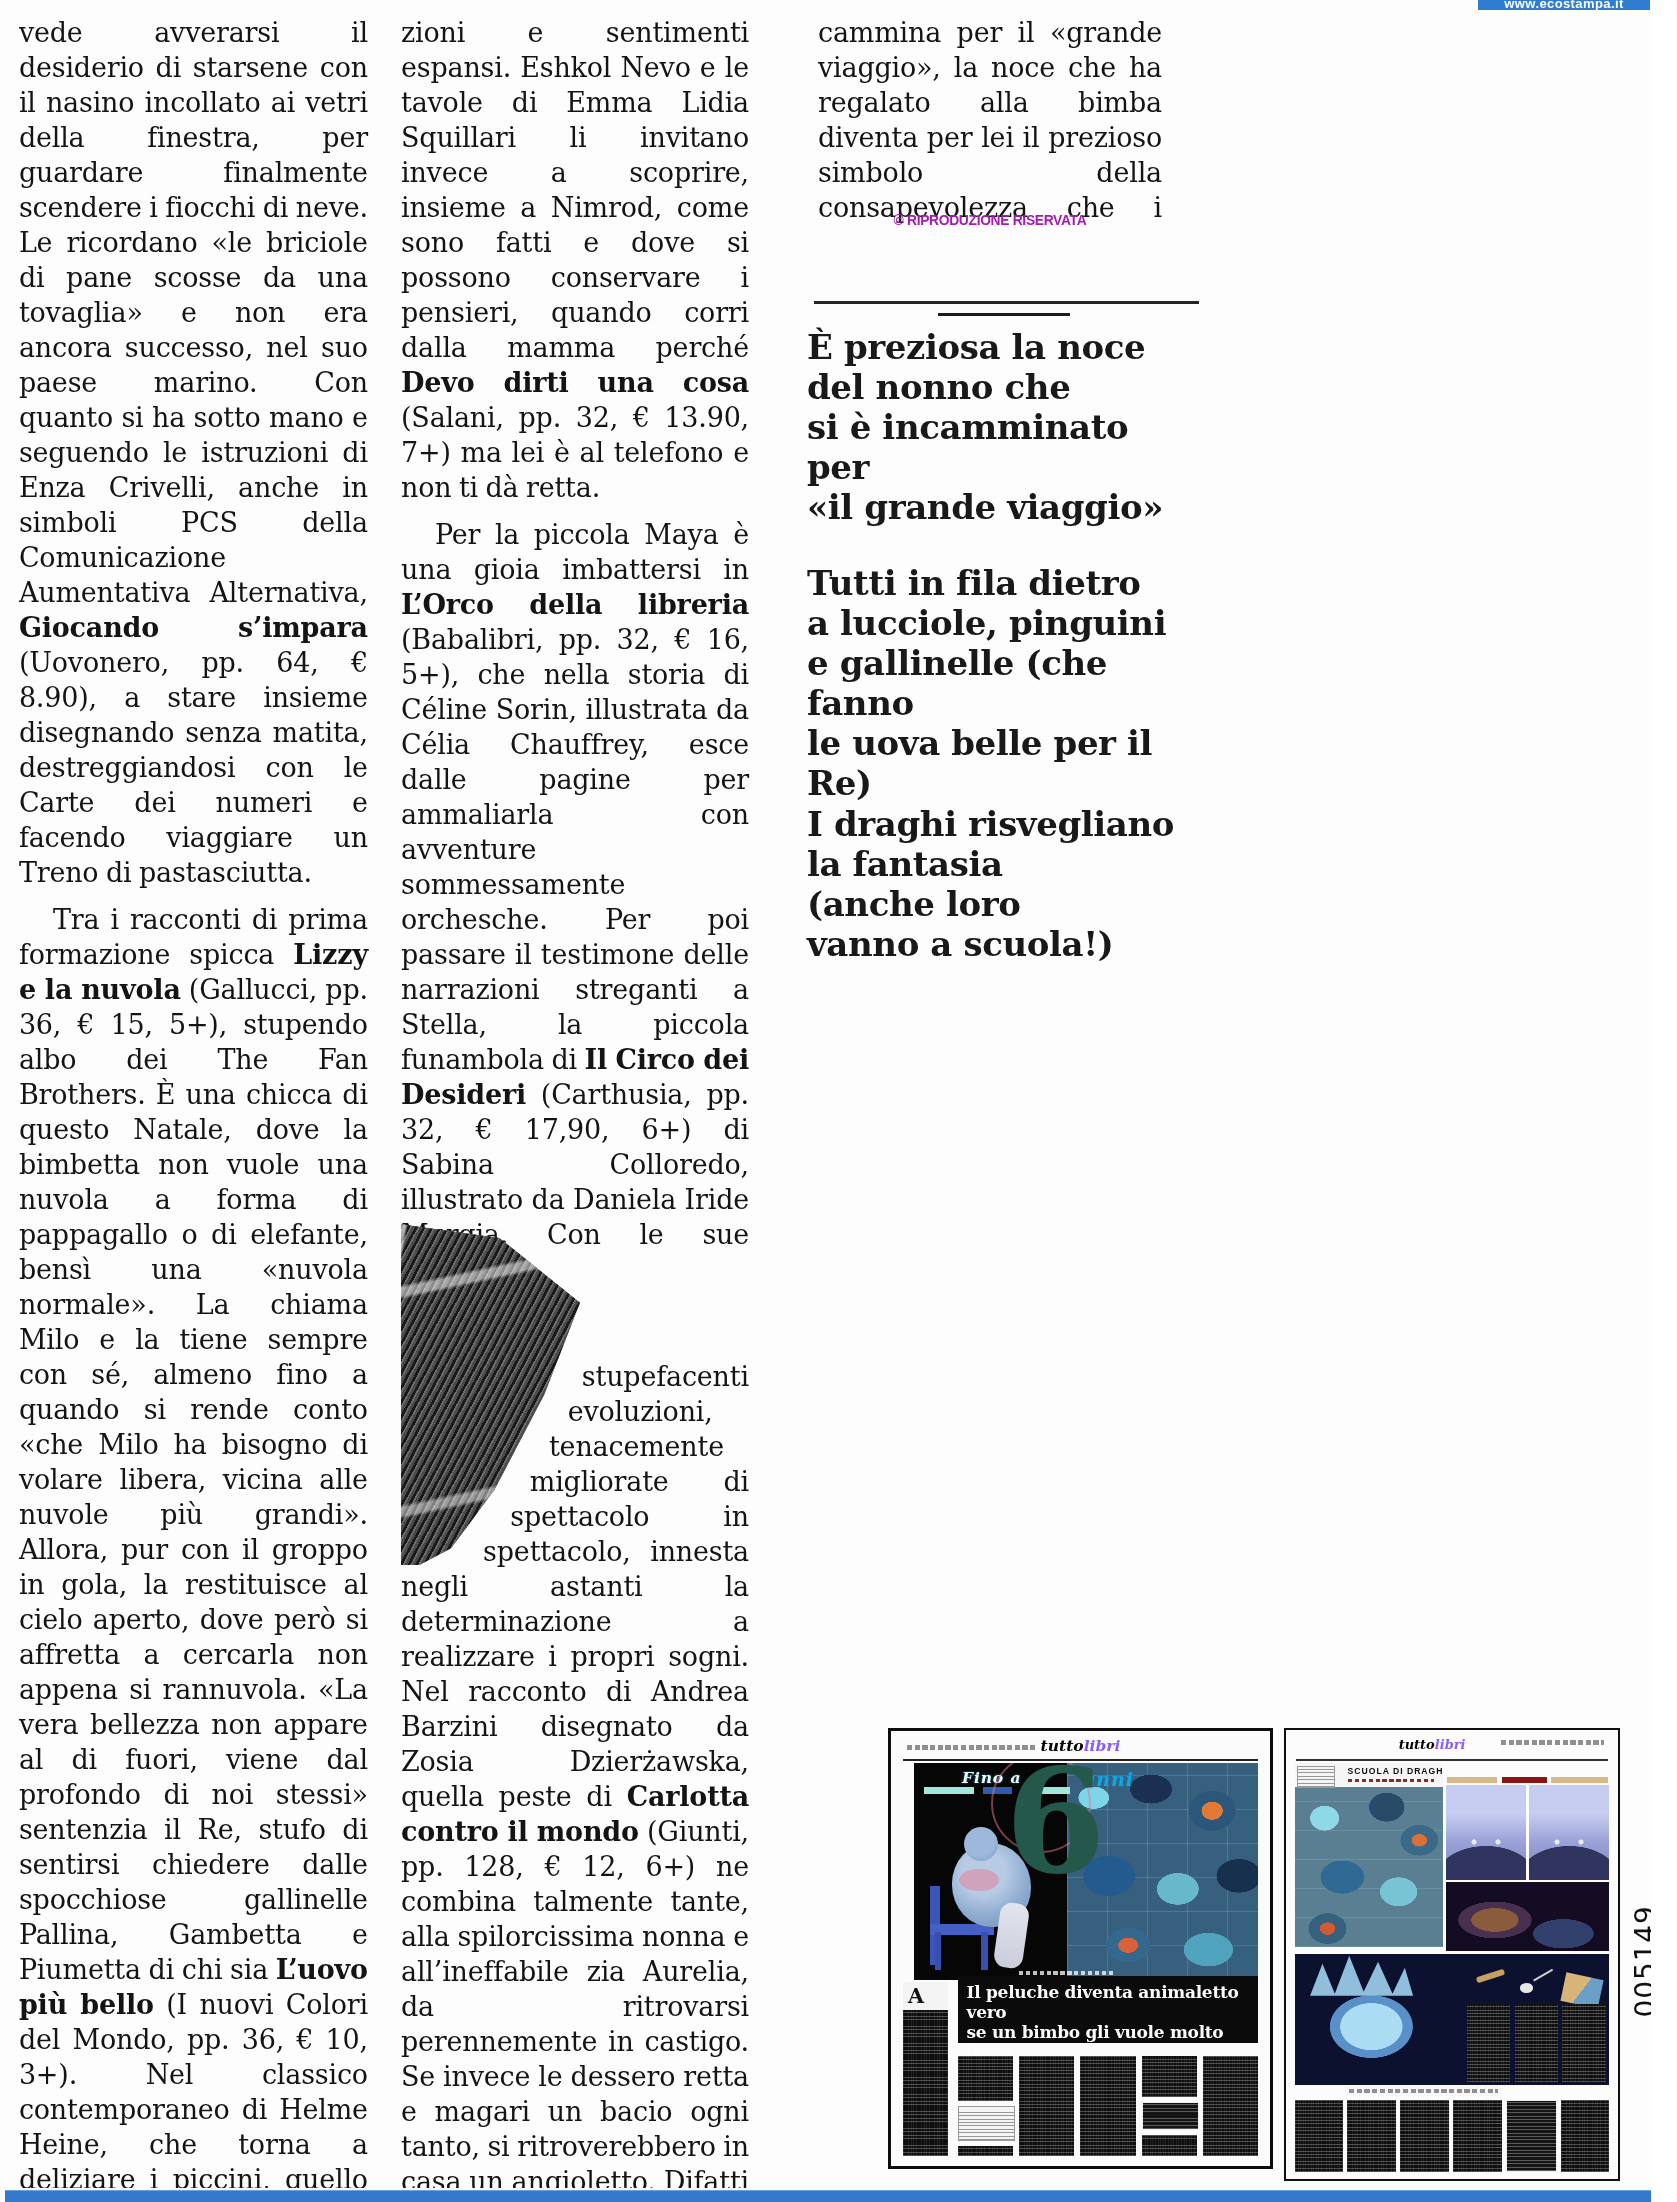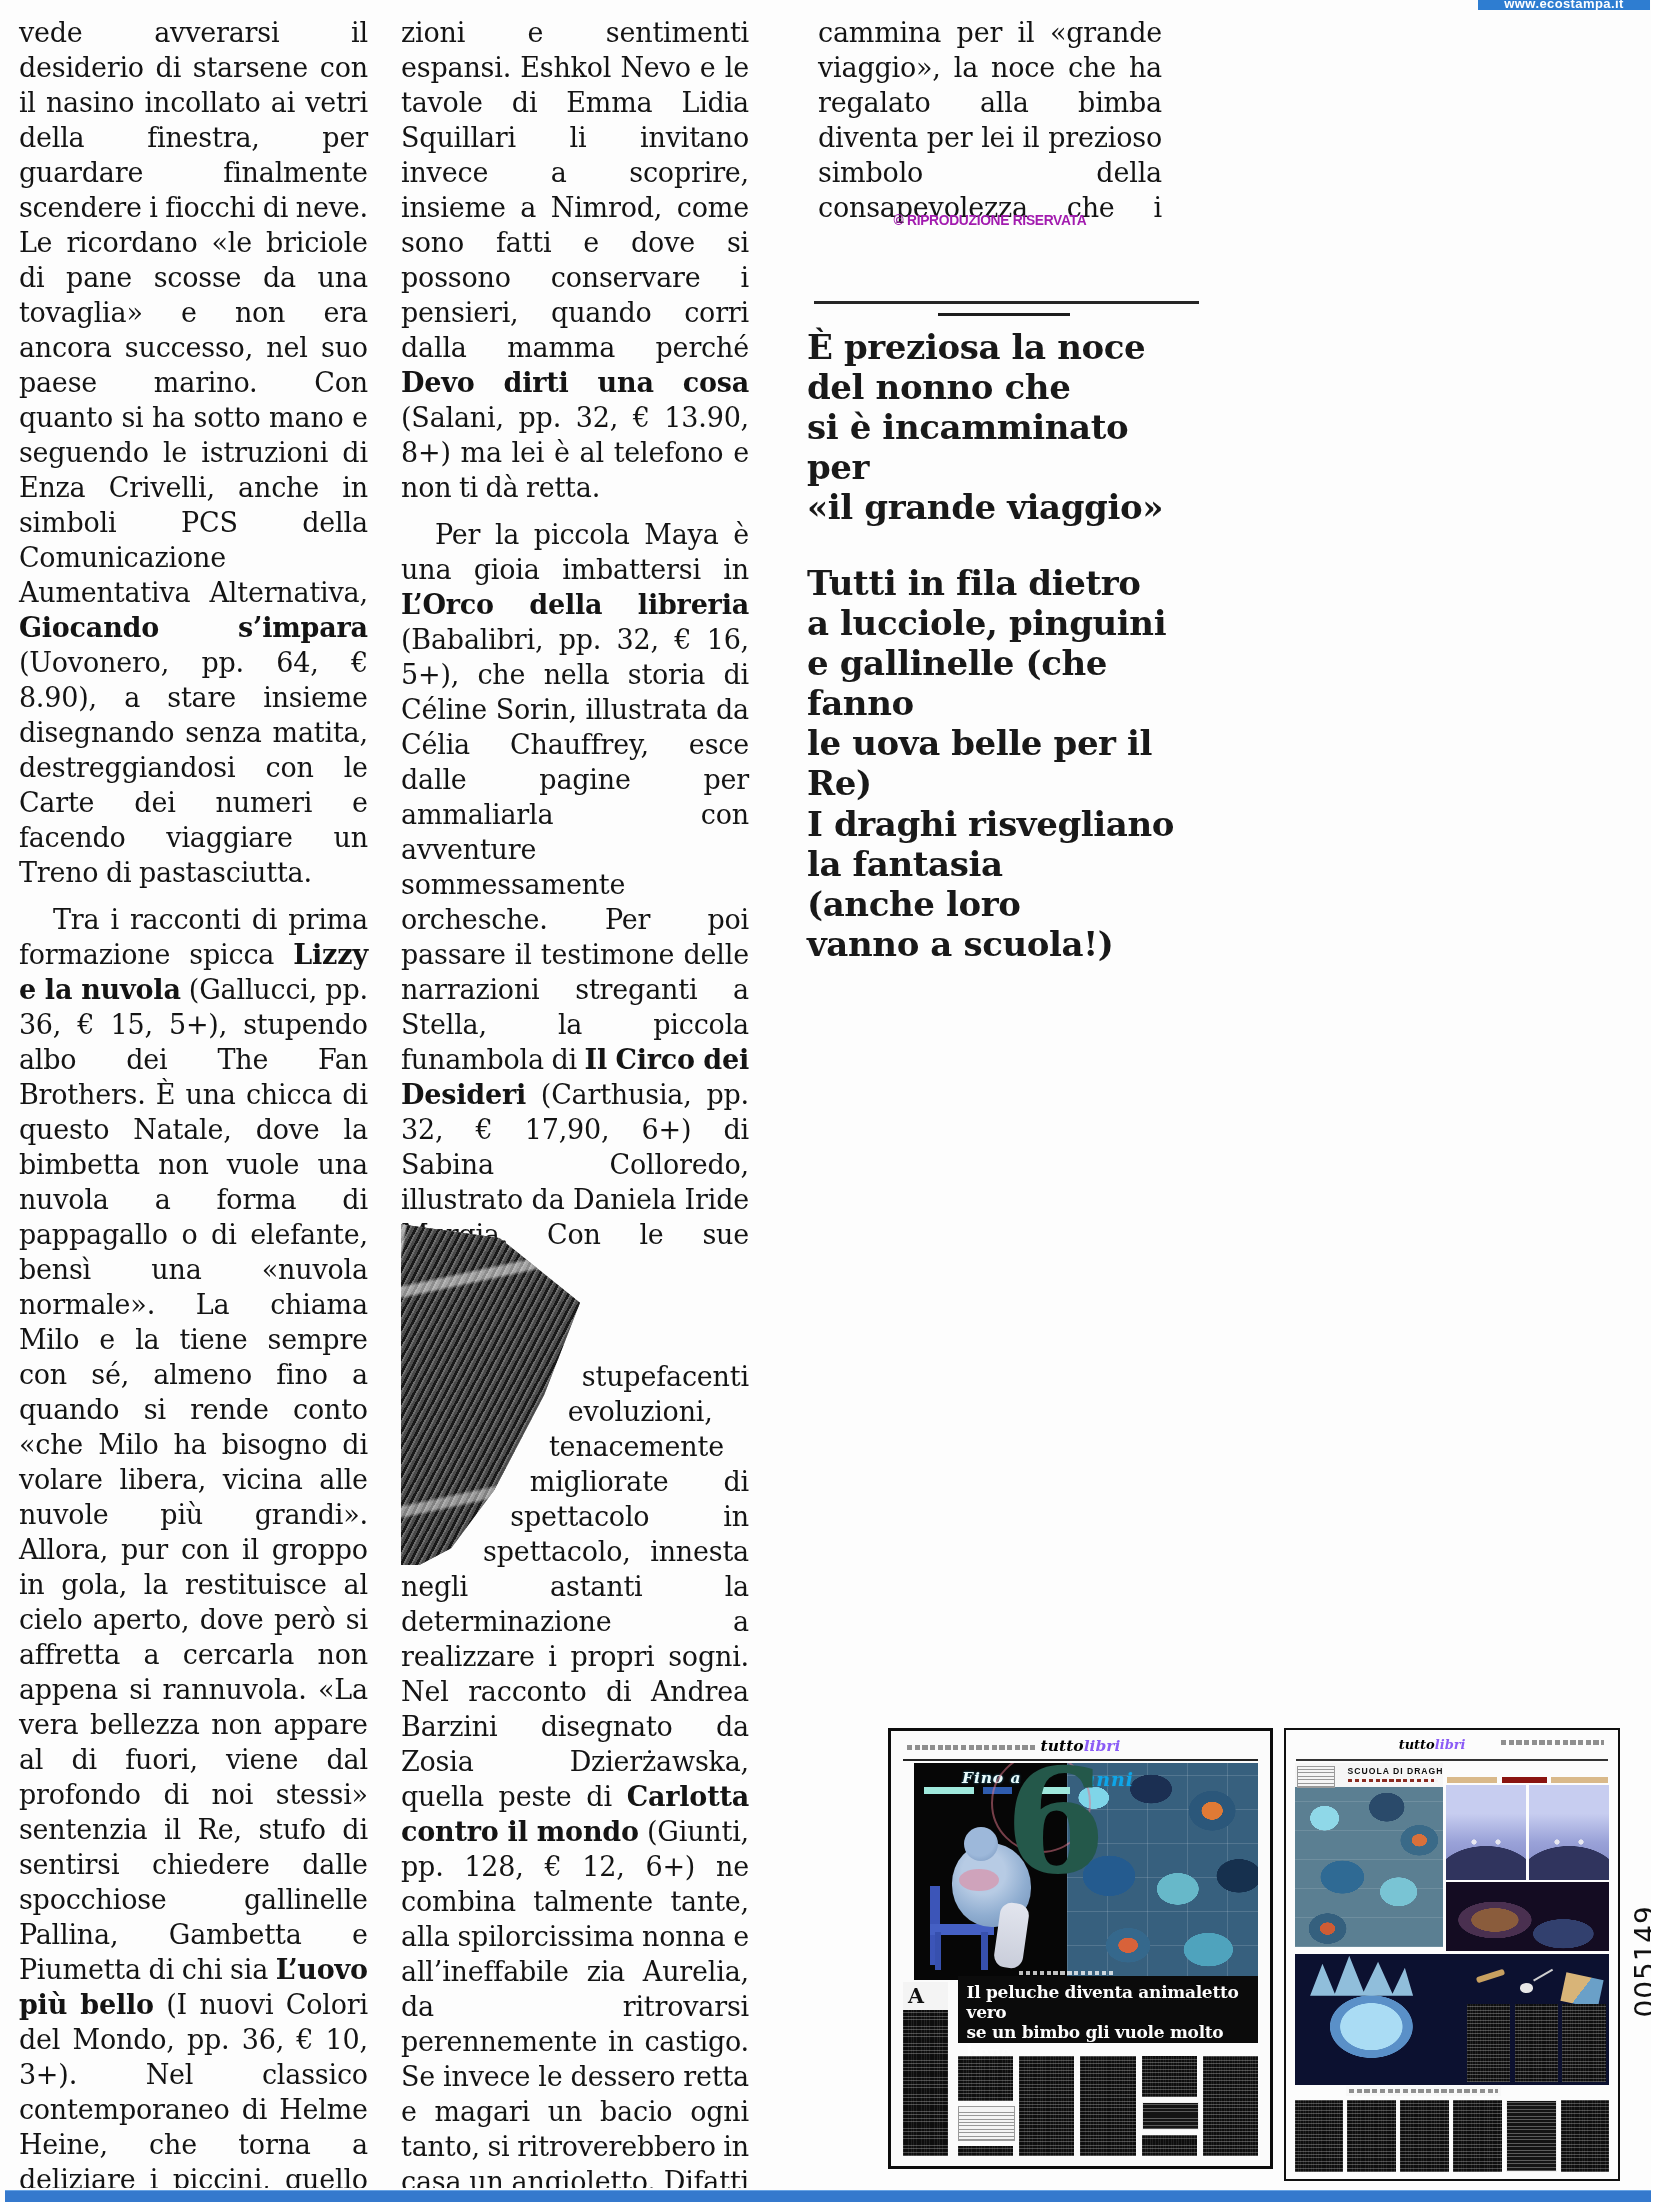--- a/index.html
+++ b/index.html
@@ -183,21 +183,21 @@
 
   <div class="watermark">
     <span>www.ecostampa.it</span>
   </div>
 
   <div class="col" id="col-1">
       <p><span>vede avverarsi il desiderio di starsene con il nasino incollato ai vetri della finestra, per guardare finalmente scendere i fiocchi di neve. Le ricordano «le briciole di pane scosse da una tovaglia» e non era ancora successo, nel suo paese marino. Con quanto si ha sotto mano e seguendo le istruzioni di Enza Crivelli, anche in simboli PCS della Comunicazione Aumentativa Alternativa, </span><strong>Giocando s’impara</strong><span> (Uovonero, pp. 64, € 8.90), a stare insieme disegnando senza matita, destreggiandosi con le Carte dei numeri e facendo viaggiare un Treno di pastasciutta.</span></p>
       <p class="indent"><span>Tra i racconti di prima formazione spicca </span><strong>Lizzy e la nuvola</strong><span> (Gallucci, pp. 36, € 15, 5+), stupendo albo dei The Fan Brothers. È una chicca di questo Natale, dove la bimbetta non vuole una nuvola a forma di pappagallo o di elefante, bensì una «nuvola normale». La chiama Milo e la tiene sempre con sé, almeno fino a quando si rende conto «che Milo ha bisogno di volare libera, vicina alle nuvole più grandi». Allora, pur con il groppo in gola, la restituisce al cielo aperto, dove però si affretta a cercarla non appena si rannuvola. «La vera bellezza non appare al di fuori, viene dal profondo di noi stessi» sentenzia il Re, stufo di sentirsi chiedere dalle spocchiose gallinelle Pallina, Gambetta e Piumetta di chi sia </span><strong>L’uovo più bello</strong><span> (I nuovi Colori del Mondo, pp. 36, € 10, 3+). Nel classico contemporaneo di Helme Heine, che torna a deliziare i piccini, quello di Pallina è perfetto, ma anche l’uovo gigantesco di Gambetta e lo straordinario uovo quadrato di Piumetta lasciano stupefatto il Re. Che, esaltando la singolarità di ciascuna, le proclamare tutte e tre principesse.</span></p>
     </div>
   <div class="col" id="col-2">
-      <p><span>zioni e sentimenti espansi. Eshkol Nevo e le tavole di Emma Lidia Squillari li invitano invece a scoprire, insieme a Nimrod, come sono fatti e dove si possono conservare i pensieri, quando corri dalla mamma perché </span><strong>Devo dirti una cosa</strong><span> (Salani, pp. 32, € 13.90, 8+) ma lei è al telefono e non ti dà retta.</span></p>
+      <p><span>zioni e sentimenti espansi. Eshkol Nevo e le tavole di Emma Lidia Squillari li invitano invece a scoprire, insieme a Nimrod, come sono fatti e dove si possono conservare i pensieri, quando corri dalla mamma perché </span><strong>Devo dirti una cosa</strong><span> (Salani, pp. 32, € 13.90, 7+) ma lei è al telefono e non ti dà retta.</span></p>
       <p class="indent"><span>Per la piccola Maya è una gioia imbattersi in </span><strong>L’Orco della libreria</strong><span> (Babalibri, pp. 32, € 16, 5+), che nella storia di Céline Sorin, illustrata da Célia Chauffrey, esce dalle pagine per ammaliarla con avventure sommessamente orchesche. Per poi passare il testimone delle narrazioni streganti a Stella, la piccola funambola di </span><strong>Il Circo dei Desideri</strong><span> (Carthusia, pp. 32, € 17,90, 6+) di Sabina Colloredo, illustrato da Daniela Iride Murgia. </span><span class="wrap-img"></span><span>Con le sue stupefacenti evoluzioni, tenacemente migliorate di spettacolo in spettacolo, innesta negli astanti la determinazione a realizzare i propri sogni. Nel racconto di Andrea Barzini disegnato da Zosia Dzierżawska, quella peste di </span><strong>Carlotta contro il mondo</strong><span> (Giunti, pp. 128, € 12, 6+) ne combina talmente tante, alla spilorcissima nonna e all’ineffabile zia Aurelia, da ritrovarsi perennemente in castigo. Se invece le dessero retta e magari un bacio ogni tanto, si ritroverebbero in casa un angioletto. Difatti funziona così con Marie Jeanne, la governante: sa prendere Carlotta per il verso giusto e nel divertente susseguirsi di situazioni e di incontri, inietta nella bambina quell’autostima che la invoglia a provarsi. In quanto «se vuoi una cosa con tutta te stessa la otterrai, ma deve essere una cosa per cui vale la pena combattere».</span></p>
     </div>
   <div class="col" id="col-3">
       <p><span>cammina per il «grande viaggio», la noce che ha regalato alla bimba diventa per lei il prezioso simbolo della consapevolezza che i sentimenti portanti sono inossidabili. —</span></p>
     </div>
 
   <div class="copyright">© RIPRODUZIONE RISERVATA</div>
 
   <div class="quotes">
     <div class="rule-long"></div>

